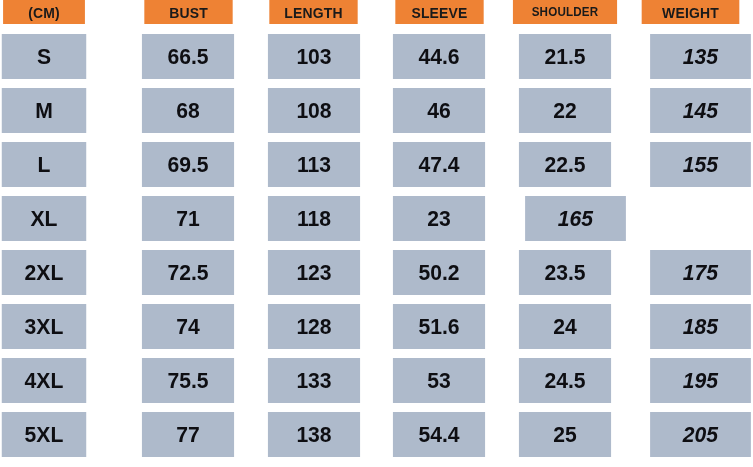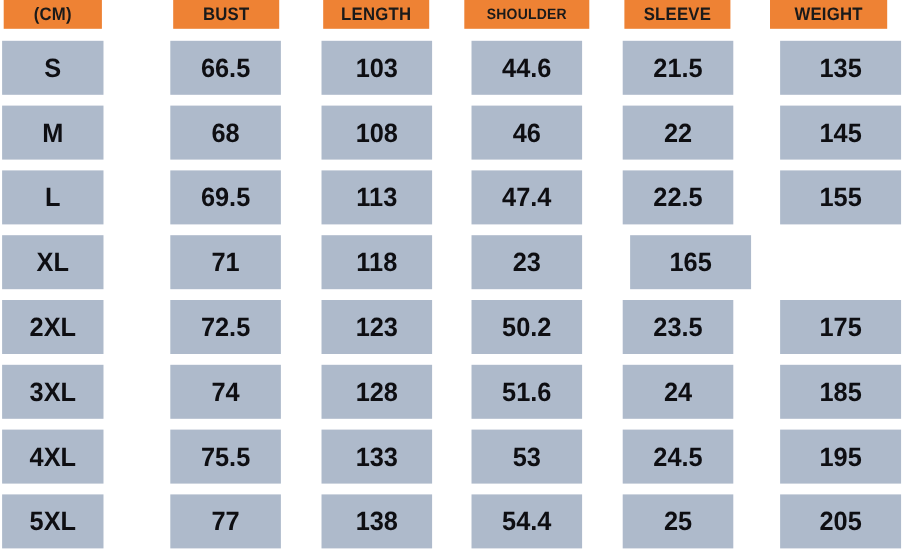--- a/index.html
+++ b/index.html
@@ -98,44 +98,44 @@
     justify-content: center;
     box-sizing: border-box;
     white-space: nowrap;
     transform: scaleX(0.96);
     transform-origin: center center;
   }
 
   .data-cell.col-0 { justify-content: flex-start; }
   .data-cell.col-0 .data-block { width: 88px; }
 
-  .data-cell.col-5 { justify-content: flex-end; }
+  .data-cell.col-5 { justify-content: flex-end; font-style: italic; }
   .data-cell.col-5 .data-block { width: 105px; }
 </style>
 </head>
 <body>
 
 <div class="size-chart">
 
   <div class="header-row">
     <div class="header-cell col-0">
       <div class="header-block">(CM)</div>
     </div>
     <div class="header-cell col-2">
       <div class="header-block">BUST</div>
     </div>
     <div class="header-cell col-1">
       <div class="header-block">LENGTH</div>
     </div>
+    <div class="header-cell col-4">
+      <div class="header-block">SLEEVE</div>
+    </div>
     <div class="header-cell col-3">
       <div class="header-block">SHOULDER</div>
     </div>
-    <div class="header-cell col-4">
-      <div class="header-block">SLEEVE</div>
-    </div>
     <div class="header-cell col-5">
       <div class="header-block">WEIGHT</div>
     </div>
   </div>
 
   <div class="rows-area">
 
     <div class="data-row">
       <div class="data-cell col-0">
           <div class="data-block">S</div>

